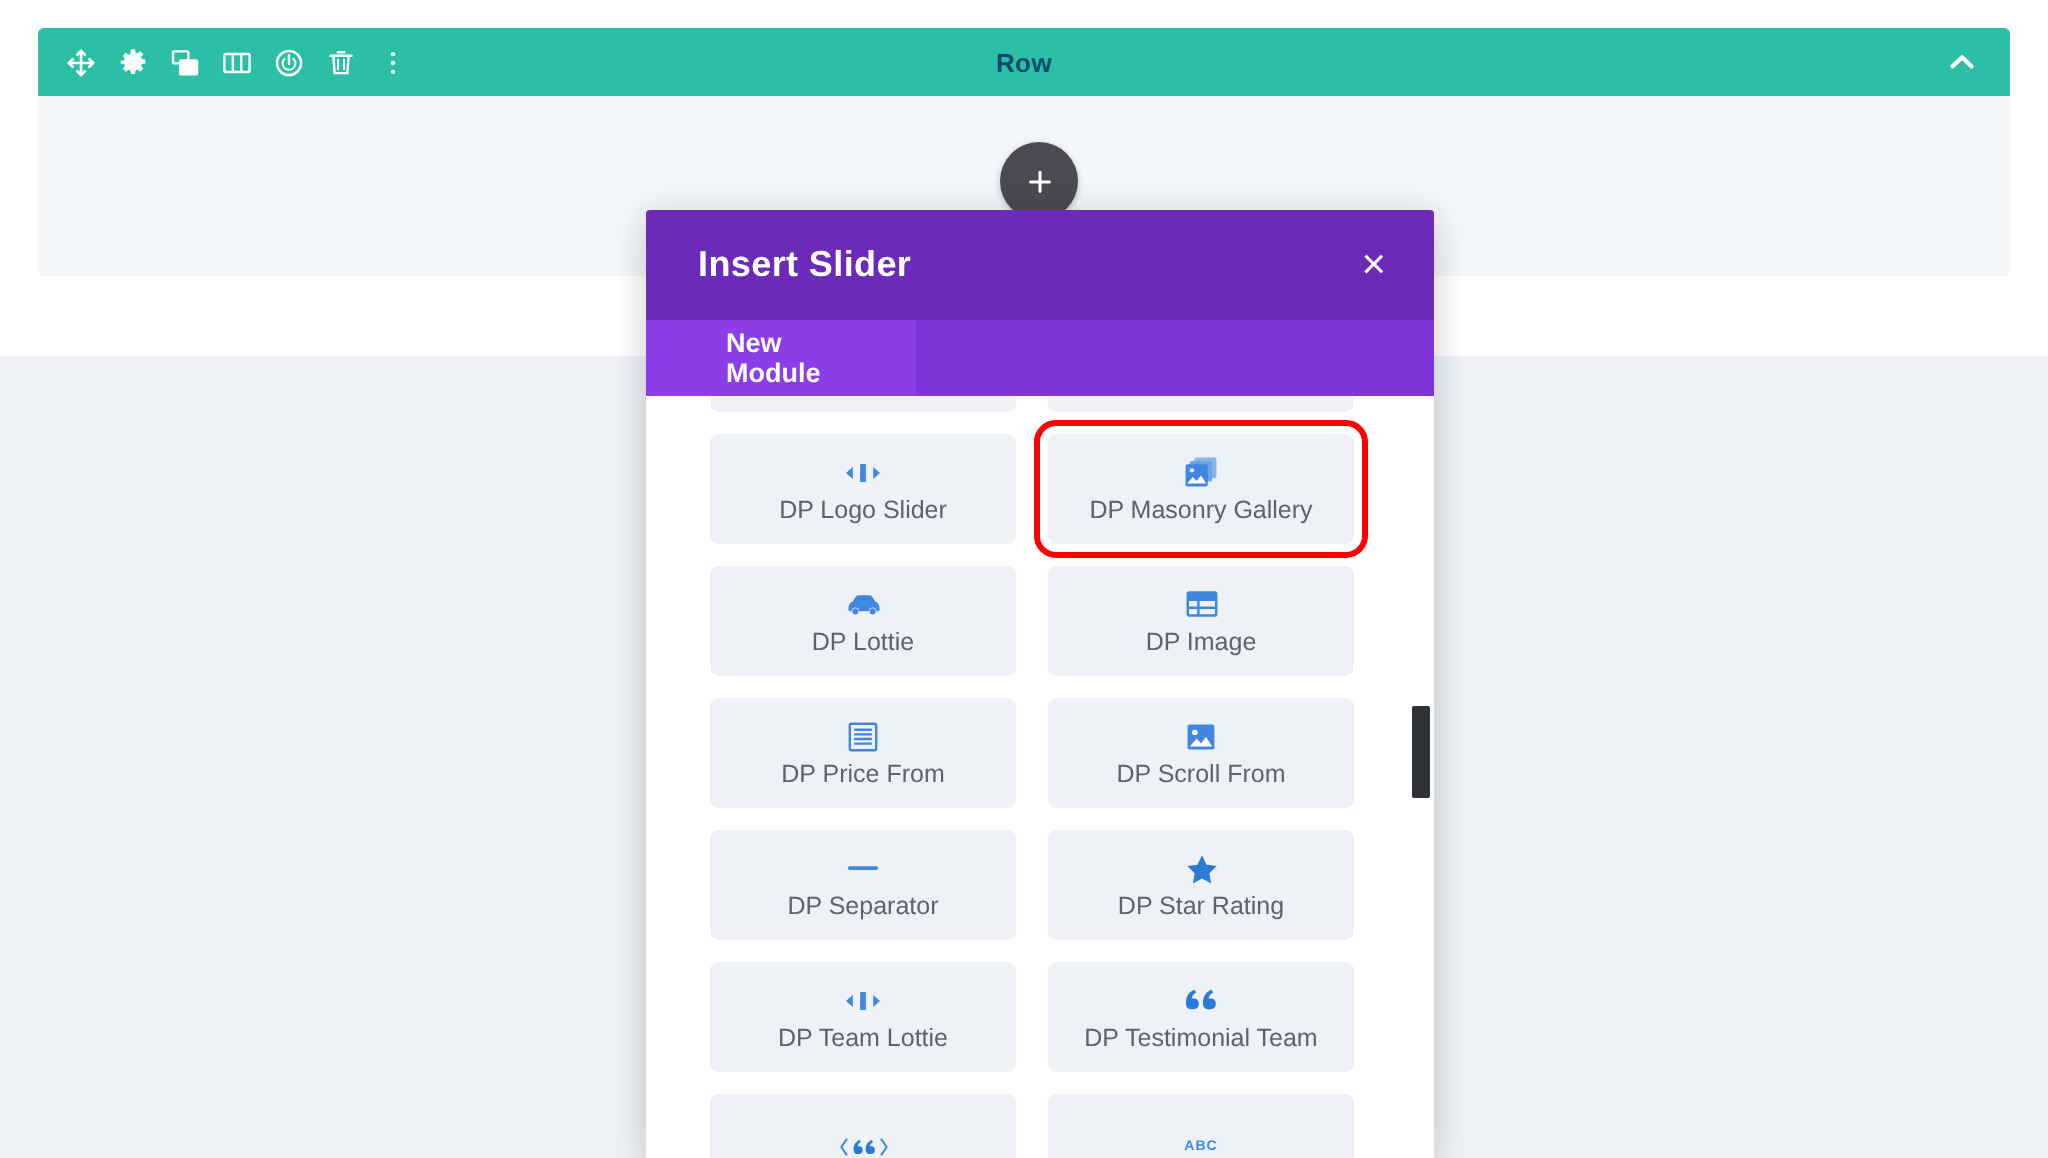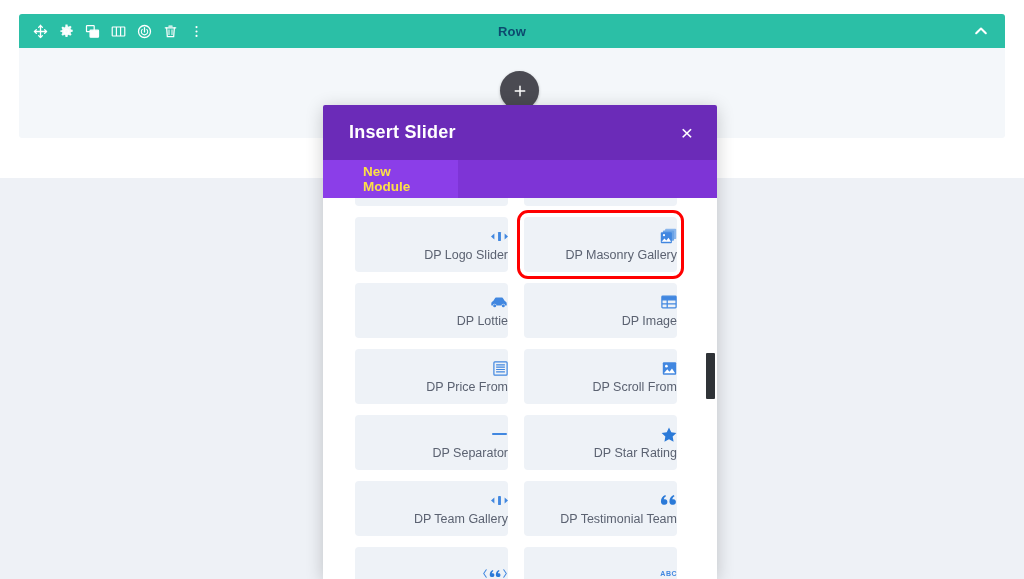--- a/index.html
+++ b/index.html
@@ -155,21 +155,21 @@
   }
   .modal-tabs {
     height: 38px;
     display: flex;
     background: #7e34d6;
   }
   .modal-tab {
     display: flex;
     align-items: center;
     justify-content: center;
-    color: #fde047;
+    color: #ffffff;
     font-size: 13.5px;
     font-weight: bold;
     cursor: pointer;
     padding: 0 40px;
     box-sizing: border-box;
   }
   .modal-tab.tab-new {
     width: 135px;
     background: #8b3ee8;
   }
@@ -195,21 +195,21 @@
     grid-template-columns: 153px 153px;
     column-gap: 16px;
     row-gap: 11px;
   }
   .module-card {
     height: 55px;
     background: #eef2f7;
     border-radius: 4px;
     display: flex;
     flex-direction: column;
-    align-items: flex-end;
+    align-items: center;
     justify-content: center;
     cursor: pointer;
     position: relative;
     box-sizing: border-box;
   }
   .module-card .m-icon {
     height: 17px;
     display: flex;
     align-items: center;
     justify-content: center;
@@ -449,21 +449,21 @@
       </div>
 
       <div class="module-card">
         <span class="m-icon">
           <svg width="17" height="13" viewBox="0 0 20 13" fill="#4187e0">
             <path d="M0 6.5L4 3v7z"></path>
             <rect x="8.3" y="1.2" width="3.4" height="10.6" rx="0.5"></rect>
             <path d="M20 6.5L16 3v7z"></path>
           </svg>
         </span>
-        <span class="m-label">DP Team Gallery</span>
+        <span class="m-label">DP Team Lottie</span>
       </div>
 
       <div class="module-card">
         <span class="m-icon">
           <svg width="17" height="14" viewBox="0 0 18 14" fill="#2b7ad8">
             <path d="M1 8.6c0-3.4 1.7-6 4.6-7L6.4 3C5 3.8 4.2 4.9 4 6.2h1.3c1.5 0 2.5 1 2.5 2.5v.6c0 1.6-1.1 2.6-2.7 2.6H3.7C2 11.9 1 10.6 1 8.6z"></path>
             <path d="M10 8.6c0-3.4 1.7-6 4.6-7L15.4 3c-1.4.8-2.2 1.9-2.4 3.2h1.3c1.5 0 2.5 1 2.5 2.5v.6c0 1.6-1.1 2.6-2.7 2.6h-1.4c-1.7 0-2.7-1.3-2.7-3.3z"></path>
           </svg>
         </span>
         <span class="m-label">DP Testimonial Team</span>

